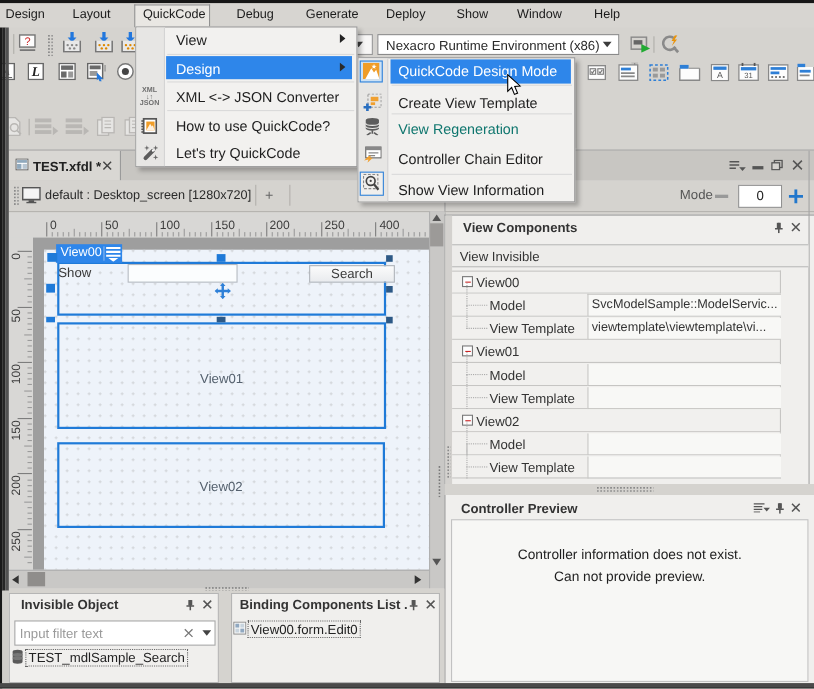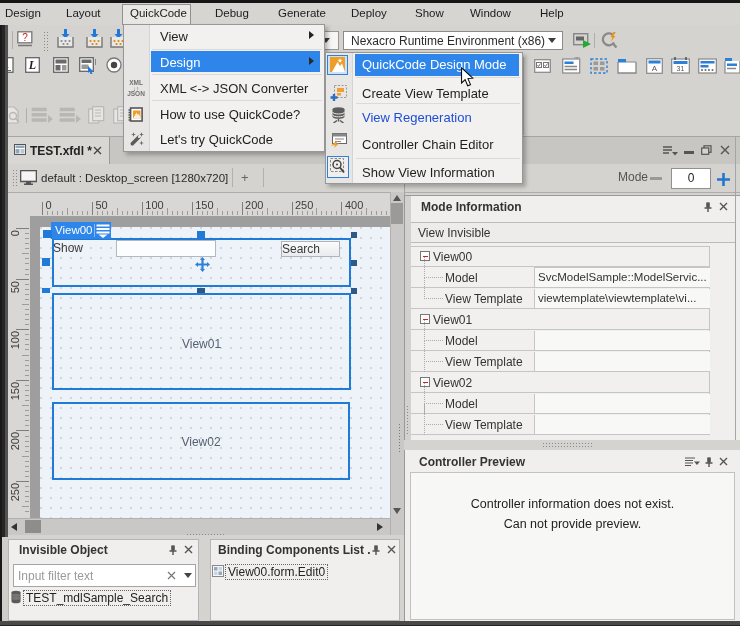--- a/index.html
+++ b/index.html
@@ -412,21 +412,21 @@
 <div class="abs" style="left:51px;top:222px;width:60px;height:17px;background:#2e86ea;"></div>
 <div class="abs" style="left:55px;top:224px;font-size:11.5px;color:#fff;">View00</div>
 <div class="abs" style="left:94px;top:224px;width:1px;height:13px;background:#8ab6ee;"></div>
 <svg class="ico" style="left:96px;top:224px" width="14" height="14" viewBox="0 0 14 14">
     <path d="M0.5,1.5 L13.5,1.5 M0.5,5 L13.5,5 M0.5,8.5 L13.5,8.5" stroke="#fff" stroke-width="1.9"></path>
     <path d="M2.5,10.5 L11.5,10.5 L7,14 Z" fill="#fff"></path>
   </svg>
 
 <div class="abs" style="left:53px;top:241px;font-size:12px;color:#3a3a3a;">Show</div>
 <div class="abs" style="left:116px;top:240px;width:100px;height:17px;background:#fbfdfe;border:1px solid #b2b8c0;"></div>
-<div class="abs" style="left:281px;top:241px;width:59px;height:16px;background:linear-gradient(#fbfbfb,#e9ebee);border:1px solid #b0b4ba;font-size:12px;color:#3a3a3a;line-height:14px;">Search</div>
+<div class="abs" style="left:281px;top:241px;width:78px;height:16px;background:linear-gradient(#fbfbfb,#e9ebee);border:1px solid #b0b4ba;text-align:center;font-size:12px;color:#3a3a3a;line-height:14px;">Search</div>
 
 <svg class="ico" style="left:195px;top:257px" width="15" height="15" viewBox="0 0 15 15">
     <path d="M7.5,0 L10,3 L8.6,3 L8.6,6.4 L12,6.4 L12,5 L15,7.5 L12,10 L12,8.6 L8.6,8.6 L8.6,12 L10,12 L7.5,15 L5,12 L6.4,12 L6.4,8.6 L3,8.6 L3,10 L0,7.5 L3,5 L3,6.4 L6.4,6.4 L6.4,3 L5,3 Z" fill="#2e80d8"></path>
   </svg>
 
 <div class="abs" style="left:43px;top:230px;width:8.5px;height:8px;background:#1f7ad8;"></div>
 <div class="abs" style="left:42px;top:258px;width:8px;height:8px;background:#1f7ad8;"></div>
 <div class="abs" style="left:197px;top:231px;width:8px;height:7px;background:#1f7ad8;"></div>
 <div class="abs" style="left:351px;top:232px;width:6px;height:6px;background:#2d5986;"></div>
 <div class="abs" style="left:351px;top:260px;width:6px;height:6px;background:#2d5986;"></div>
@@ -434,21 +434,21 @@
 <div class="abs" style="left:197px;top:288px;width:8px;height:5px;background:#2d5986;"></div>
 <div class="abs" style="left:42px;top:288px;width:8px;height:5px;background:#1f7ad8;"></div>
 
 <div class="abs" style="left:404px;top:195px;width:336px;height:426px;background:#f0efed;border-left:1px solid #999;border-top:1px solid #999;"></div>
 <div class="abs" style="left:735px;top:137px;width:1px;height:484px;background:#a5a5a5;"></div>
 <div class="abs" style="left:405px;top:196px;width:6px;height:425px;background:#d3d1ce;"></div>
 <div class="abs" style="left:406px;top:405px;width:4px;height:30px;background-image:radial-gradient(circle,#8a8a8a 0.8px,transparent 1px);background-size:3px 3px;"></div>
 <div class="abs" style="left:405px;top:455px;width:5px;height:24px;background-image:radial-gradient(circle,#8a8a8a 0.8px,transparent 1px);background-size:3px 3px;"></div>
 <div class="abs" style="left:202px;top:596px;width:6px;height:24px;background-image:radial-gradient(circle,#8a8a8a 0.8px,transparent 1px);background-size:3px 3px;"></div>
 
-<div class="abs" style="left:421px;top:200px;font-size:12px;font-weight:bold;color:#333;">Mode Information</div>
+<div class="abs" style="left:421px;top:200px;font-size:12px;font-weight:bold;color:#333;">View Components</div>
 <svg class="ico" style="left:704px;top:202px" width="8" height="10" viewBox="0 0 8 10">
     <path d="M4,0.5 L4,10 M0.5,6 L7.5,6" stroke="#555" stroke-width="1.4"></path>
     <rect x="2.2" y="0.5" width="3.6" height="5" fill="#555"></rect>
   </svg>
 <svg class="ico" style="left:719px;top:202px" width="9" height="9" viewBox="0 0 9 9">
     <path d="M1,1 L8,8 M8,1 L1,8" stroke="#555" stroke-width="1.4"></path>
   </svg>
 
 <div class="abs" style="left:411px;top:222px;width:324px;height:21px;background:#edecea;border-top:1px solid #bbb;border-bottom:1px solid #bbb;"></div>
 <div class="abs" style="left:418px;top:226px;font-size:12px;color:#333;">View Invisible</div>
@@ -612,21 +612,21 @@
   </svg>
 <div class="abs" style="left:356px;top:77px;width:164px;height:1px;background:#dadada;"></div>
 <div class="abs" style="left:362px;top:86px;font-size:13px;color:#1e1e1e;">Create View Template</div>
 <svg class="ico" style="left:330px;top:85px" width="17" height="17" viewBox="0 0 17 17">
     <rect x="4.5" y="0.5" width="12" height="12" fill="none" stroke="#999" stroke-dasharray="2,1.5"></rect>
     <rect x="7" y="3" width="7" height="4" fill="#f0a030"></rect>
     <rect x="7" y="8" width="4" height="2.5" fill="#f0a030"></rect>
     <path d="M4,9 L4,16 M0.5,12.5 L7.5,12.5" stroke="#2a6fc0" stroke-width="2.4"></path>
   </svg>
 <div class="abs" style="left:356px;top:103px;width:164px;height:1px;background:#dadada;"></div>
-<div class="abs" style="left:362px;top:110px;font-size:13px;color:#1d4ed8;">View Regeneration</div>
+<div class="abs" style="left:362px;top:110px;font-size:13px;color:#0f766e;">View Regeneration</div>
 <svg class="ico" style="left:331px;top:107px" width="15" height="16" viewBox="0 0 15 16">
     <path d="M1.5,2.2 A6,2 0 0,1 13.5,2.2 L13.5,9.8 A6,2 0 0,1 1.5,9.8 Z" fill="#5c5c5c"></path>
     <path d="M1.5,5 A6,2 0 0,0 13.5,5 M1.5,7.8 A6,2 0 0,0 13.5,7.8" stroke="#e9e8e6" stroke-width="1" fill="none"></path>
     <path d="M7.5,11.5 L7.5,14.5 M6,13.5 L2.5,16 M9,13.5 L12.5,16" stroke="#5c5c5c" stroke-width="1.5"></path>
   </svg>
 <div class="abs" style="left:362px;top:137px;font-size:13px;color:#1e1e1e;">Controller Chain Editor</div>
 <svg class="ico" style="left:330px;top:133px" width="17" height="15" viewBox="0 0 17 15">
     <rect x="2.5" y="0.5" width="14" height="10" fill="#fff" stroke="#666"></rect>
     <rect x="2.5" y="0.5" width="14" height="3" fill="#888"></rect>
     <path d="M5,6 L14,6 M5,8.5 L11,8.5" stroke="#888" stroke-width="1"></path>

